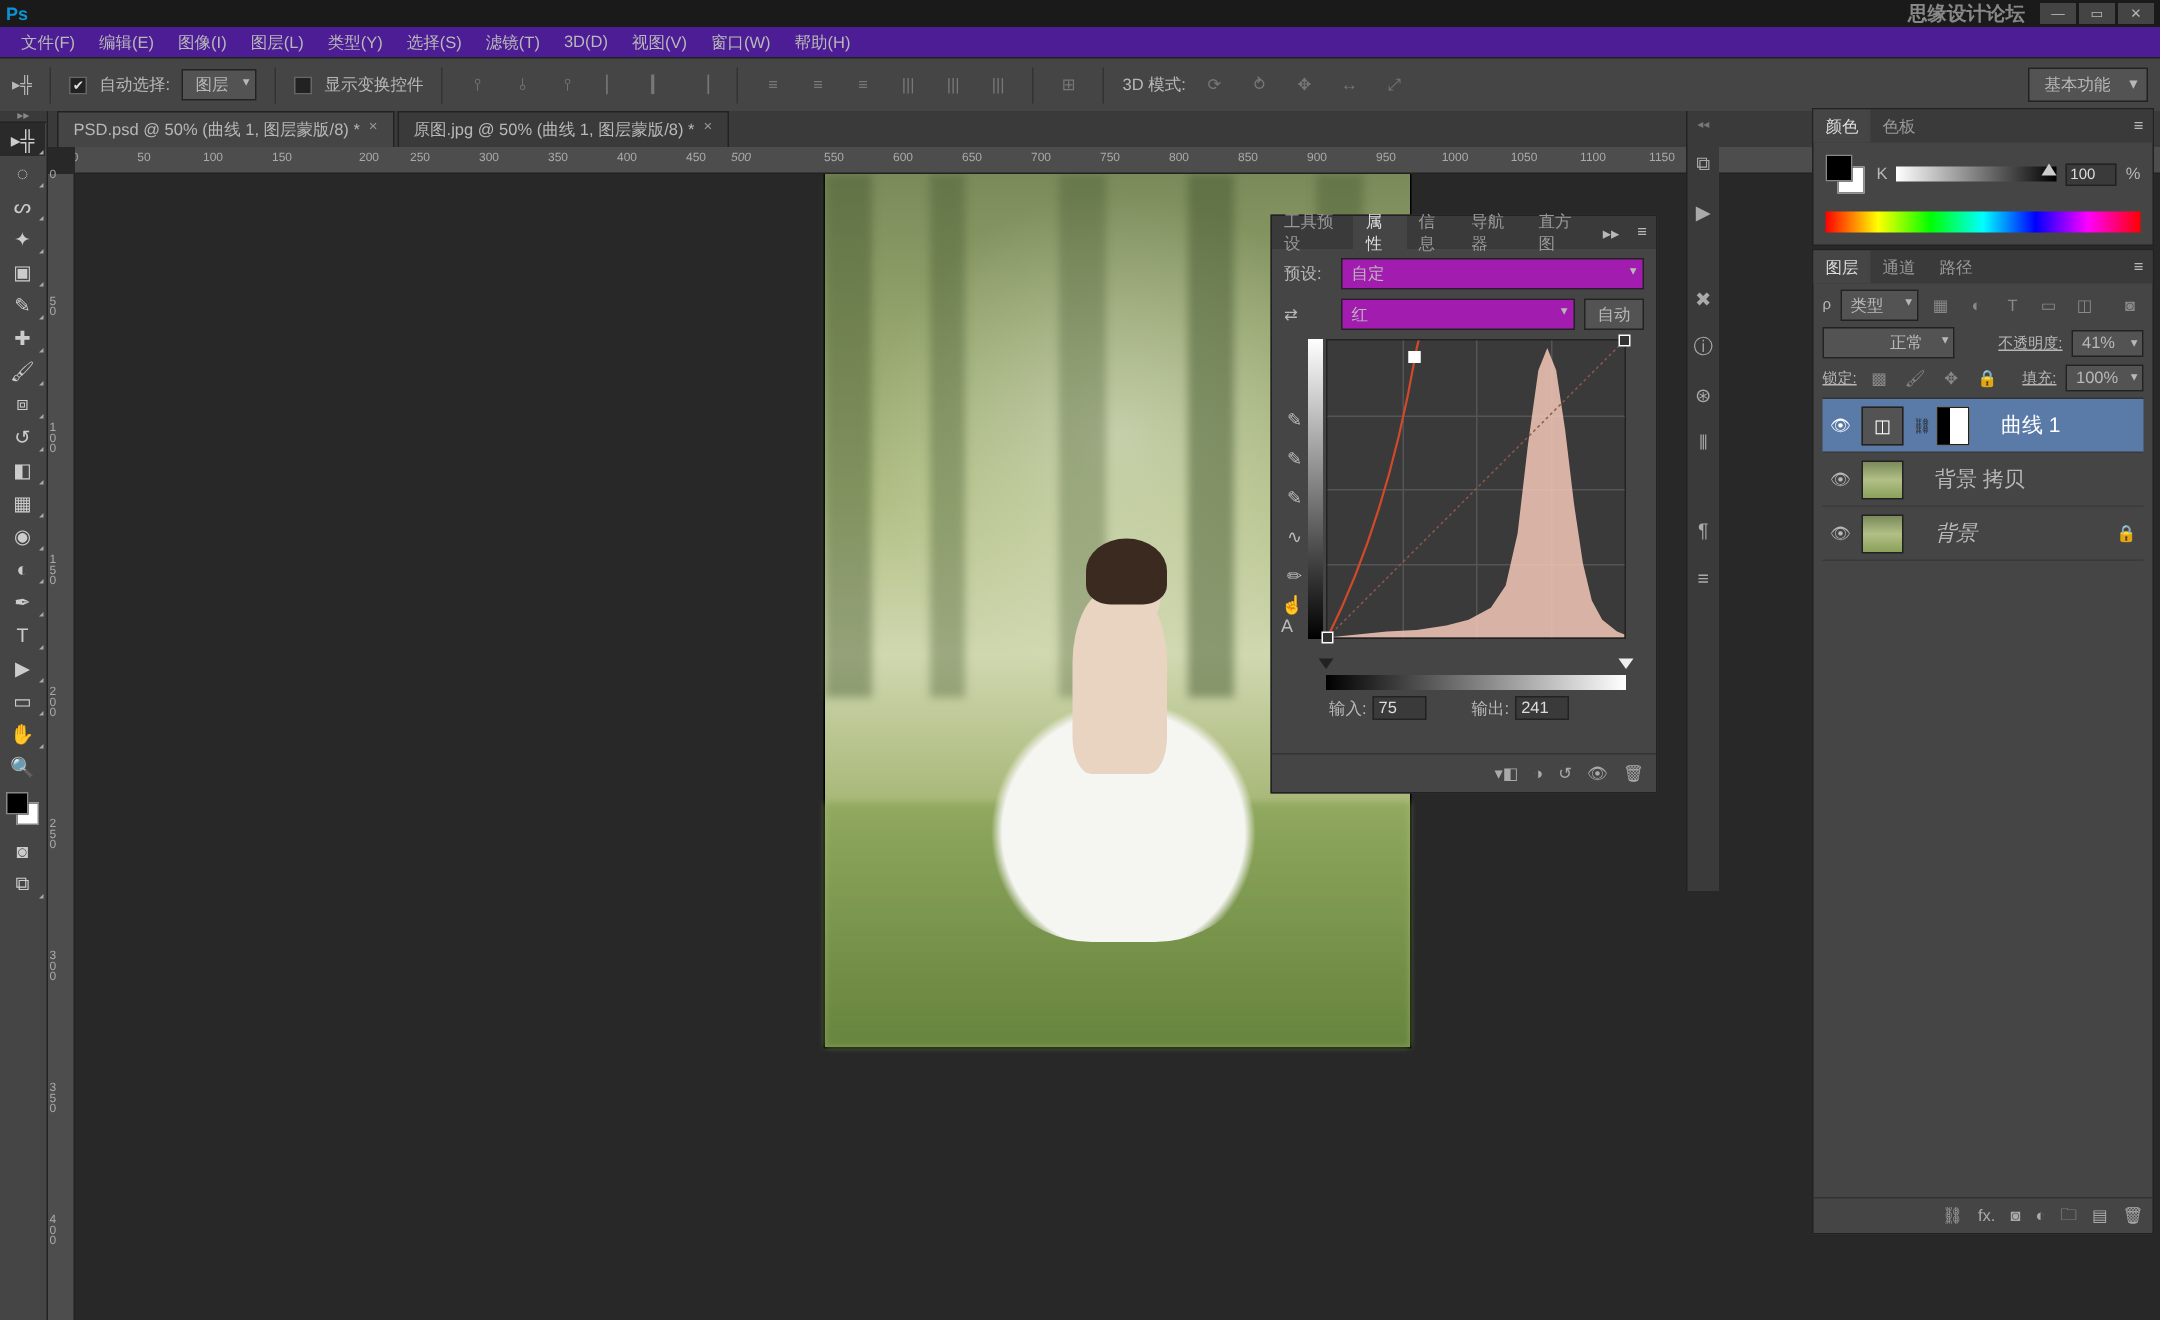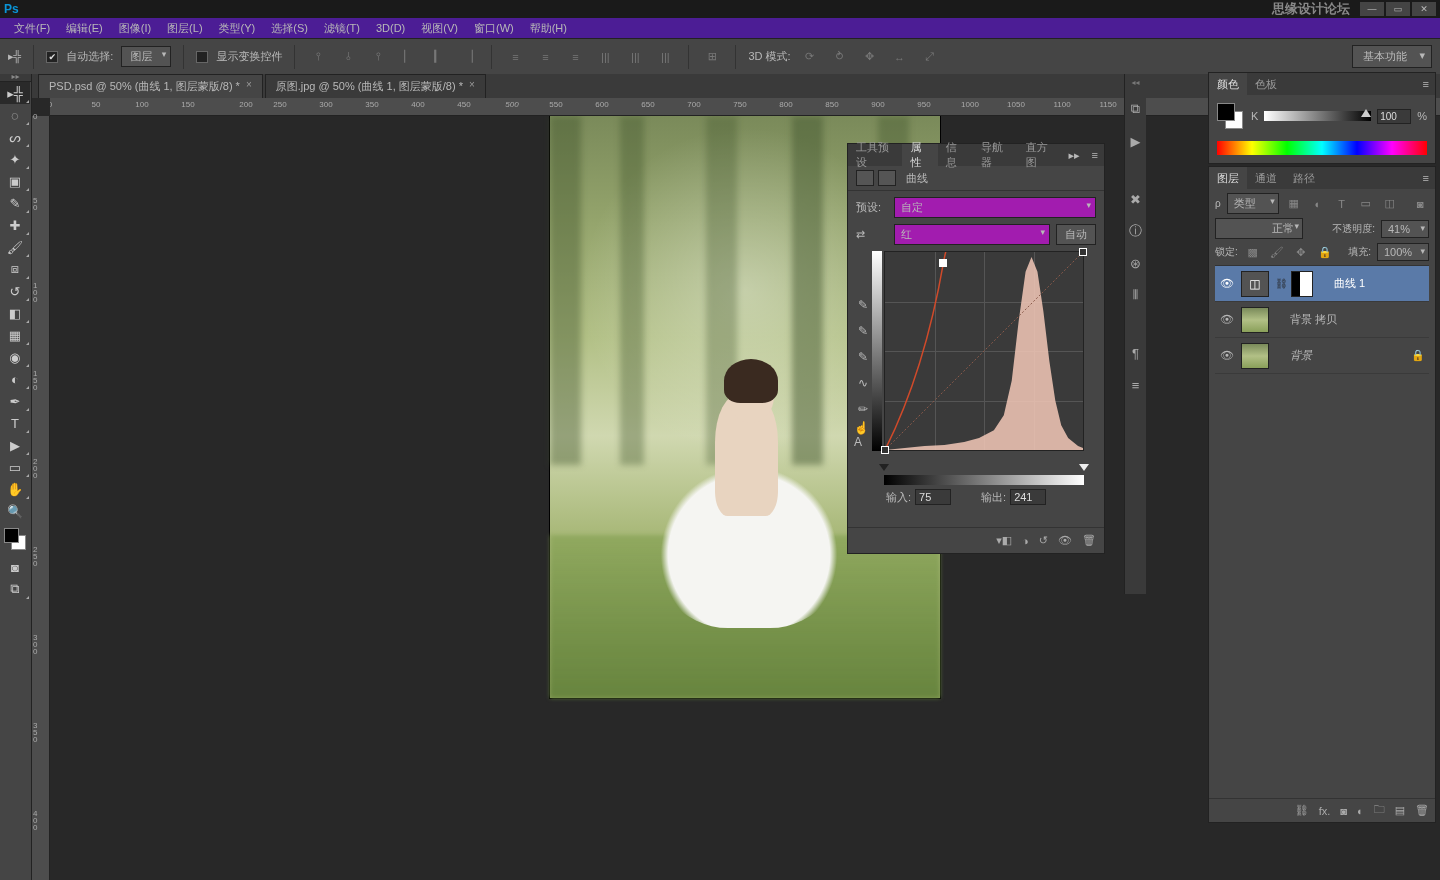--- a/index.html
+++ b/index.html
@@ -97,34 +97,34 @@
 .color-body .wells .f{position:absolute;width:18px;height:18px;background:#000;border:1px solid #888;left:0;top:0;z-index:2;}
 .color-body .wells .b{position:absolute;width:18px;height:18px;background:#fff;border:1px solid #888;right:0;bottom:0;}
 .k-slider{flex:1;display:flex;align-items:center;gap:6px;}
 .k-slider .track{flex:1;height:10px;background:linear-gradient(90deg,#fff,#000);position:relative;}
 .k-slider .track .th{position:absolute;right:0;top:-2px;width:0;height:0;border-left:5px solid transparent;border-right:5px solid transparent;border-bottom:8px solid #ccc;}
 .k-slider input{width:34px;background:#3a3a3a;border:1px solid #222;color:#ddd;padding:1px 2px;font-size:10px;}
 .spectrum{height:14px;margin:4px 8px 8px;background:linear-gradient(90deg,#f00,#ff0,#0f0,#0ff,#00f,#f0f,#f00);}
 
 .layers-body{padding:4px 6px;}
 .lrow{display:flex;align-items:center;gap:6px;margin-bottom:4px;}
-.lrow .sel{background:#535353;border:1px solid #222;padding:2px 8px 2px 6px;position:relative;flex:0 0 auto;}
+.lrow .sel{background:#535353;border:1px solid #222;padding:2px 20px 2px 6px;position:relative;flex:0 0 auto;}
 .lrow .sel::after{content:"▾";position:absolute;right:3px;top:2px;font-size:9px;}
 .lrow .ic{width:18px;height:16px;display:flex;align-items:center;justify-content:center;color:#888;cursor:pointer;}
-.lrow label{font-size:10px;}
+.lrow label{font-size:10px;text-decoration:underline;}
 .layer-list{border-top:1px solid #333;margin-top:4px;}
 .layer{display:flex;align-items:center;height:36px;border-bottom:1px solid #3a3a3a;gap:6px;padding:0 4px;cursor:pointer;}
 .layer.sel{background:#5a7aa8;color:#fff;}
 .layer .eye{width:16px;text-align:center;}
 .layer .thumb{width:28px;height:26px;background:#888;border:1px solid #222;position:relative;}
 .layer .thumb.adj{background:#535353;display:flex;align-items:center;justify-content:center;font-size:12px;}
 .layer .mask{width:22px;height:26px;background:#fff;border:1px solid #222;position:relative;}
 .layer .mask .blk{position:absolute;left:0;top:0;bottom:0;width:40%;background:#000;}
 .layer .link{width:10px;text-align:center;color:#222;font-size:10px;}
-.layer .name{flex:1;font-size:11px;padding-left:15px;}
+.layer .name{flex:1;font-size:14px;padding-left:15px;}
 .layer .lock{width:14px;text-align:center;color:#ddd;}
 .layer .thumb.photo{background:linear-gradient(180deg,#7a8a5a,#b2c086 50%,#8aa05a);}
 .layers-footer{height:24px;border-top:1px solid #333;display:flex;align-items:center;justify-content:flex-end;gap:10px;padding:0 6px;}
 .layers-footer .fi{cursor:pointer;color:#aaa;font-size:11px;}
 
 .prop-head-icons{display:flex;align-items:center;gap:4px;padding:4px 8px;border-bottom:1px solid #333;}
 .prop-head-icons .hi{width:18px;height:16px;background:#555;border:1px solid #222;}
 </style>
 </head>
 <body>
@@ -237,21 +237,21 @@
           <span class="tick" style="left: 0px;">0</span>
           <span class="tick" style="left: 46px;">50</span>
           <span class="tick" style="left: 92px;">100</span>
           <span class="tick" style="left: 138px;">150</span>
           <span class="tick" style="left: 196px;">200</span>
           <span class="tick" style="left: 230px;">250</span>
           <span class="tick" style="left: 276px;">300</span>
           <span class="tick" style="left: 322px;">350</span>
           <span class="tick" style="left: 368px;">400</span>
           <span class="tick" style="left: 414px;">450</span>
-          <span class="tick" style="left: 462px; font-style: italic;">500</span>
+          <span class="tick" style="left: 444px; font-style: italic;">500</span>
           <span class="tick" style="left: 506px;">550</span>
           <span class="tick" style="left: 552px;">600</span>
           <span class="tick" style="left: 598px;">650</span>
           <span class="tick" style="left: 644px;">700</span>
           <span class="tick" style="left: 690px;">750</span>
           <span class="tick" style="left: 736px;">800</span>
           <span class="tick" style="left: 782px;">850</span>
           <span class="tick" style="left: 828px;">900</span>
           <span class="tick" style="left: 874px;">950</span>
           <span class="tick" style="left: 920px;">1000</span>
@@ -319,25 +319,20 @@
 <div class="panels-left">
   <div class="panel-tabs">
     <div class="pt">工具预设</div>
     <div class="pt active">属性</div>
     <div class="pt">信息</div>
     <div class="pt">导航器</div>
     <div class="pt">直方图</div>
     <div class="menu">▸▸</div>
     <div class="menu">≡</div>
   </div>
-  <div class="prop-head-icons">
-    <div class="hi"></div>
-    <div class="hi"></div>
-    <span style="margin-left:6px">曲线</span>
-  </div>
   <div class="prop-body" style="position:relative;">
     <div class="prop-row">
       <label>预设:</label>
       <div class="sel">自定</div>
     </div>
     <div class="prop-row">
       <span style="width:32px;">⇄</span>
       <div class="sel" style="flex:1;">红</div>
       <div class="btn">自动</div>
     </div>

